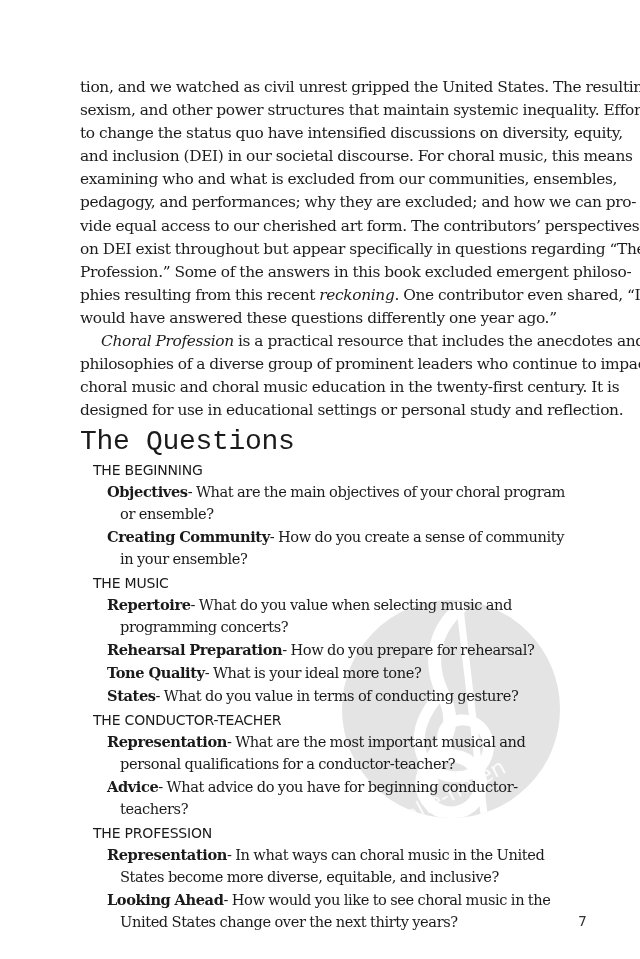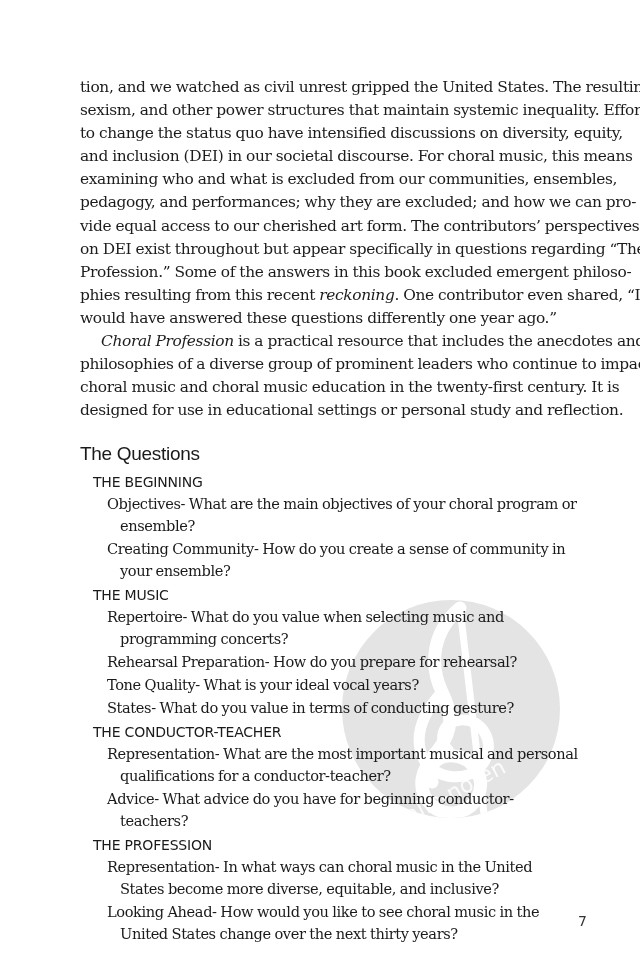--- a/index.html
+++ b/index.html
@@ -18,34 +18,34 @@
     font-size: 15.4px; line-height: 23.1px; color: #1c1c1c;
     text-align: justify; letter-spacing: -0.35px; word-spacing: -0.3px;
   }
   .body-text p { margin: 0; }
   .body-text em { font-style: italic; }
   .line { display: block; text-align: justify; text-align-last: justify; white-space: nowrap; }
   .line.last { text-align-last: left; }
 
   .questions { position: absolute; left: 80px; top: 424px; width: 500px; color: #1a1a1a; }
   .q-title {
-    font-family: Liberation Sans, sans-serif;
-    font-size: 19px; line-height: 28px; margin: 16px 0 3px 0; letter-spacing: -0.3px;
+    font-family: Liberation Mono, monospace;
+    font-size: 28px; line-height: 28px; margin: 4px 0 3px 0; letter-spacing: -0.3px;
   }
   .q-section {
     font-family: "DejaVu Sans", "Liberation Sans", sans-serif;
     font-size: 14px; line-height: 22px; margin: 0 0 0 13px; letter-spacing: -0.2px;
     text-transform: none;
   }
   .q-item {
     font-family: "DejaVu Serif", "Liberation Serif", serif;
     font-size: 14.6px; line-height: 22px; margin: 0 0 1px 27px;
     padding-left: 13px; text-indent: -13px; letter-spacing: -0.4px; word-spacing: -0.5px;
   }
-  .q-item .q-name { font-weight: 400; }
+  .q-item .q-name { font-weight: 700; }
   .group { margin-bottom: 2px; }
 
   .page-number {
     position: absolute; left: 578px; top: 913px;
     font-family: "DejaVu Sans", "Liberation Sans", sans-serif;
     font-size: 14px; color: #333;
   }
 </style>
 </head>
 <body>
@@ -88,21 +88,21 @@
     <div id="q-groups">
         <div class="group">
           <div class="q-section">THE BEGINNING</div>
           <div class="q-item"><span class="q-name">Objectives</span><span>- What are the main objectives of your choral program or ensemble?</span></div>
           <div class="q-item"><span class="q-name">Creating Community</span><span>- How do you create a sense of community in your ensemble?</span></div>
         </div>
         <div class="group">
           <div class="q-section">THE MUSIC</div>
           <div class="q-item"><span class="q-name">Repertoire</span><span>- What do you value when selecting music and programming concerts?</span></div>
           <div class="q-item"><span class="q-name">Rehearsal Preparation</span><span>- How do you prepare for rehearsal?</span></div>
-          <div class="q-item"><span class="q-name">Tone Quality</span><span>- What is your ideal vocal years?</span></div>
+          <div class="q-item"><span class="q-name">Tone Quality</span><span>- What is your ideal more tone?</span></div>
           <div class="q-item"><span class="q-name">States</span><span>- What do you value in terms of conducting gesture?</span></div>
         </div>
         <div class="group">
           <div class="q-section">THE CONDUCTOR-TEACHER</div>
           <div class="q-item"><span class="q-name">Representation</span><span>- What are the most important musical and personal qualifications for a conductor-teacher?</span></div>
           <div class="q-item"><span class="q-name">Advice</span><span>- What advice do you have for beginning conductor-teachers?</span></div>
         </div>
         <div class="group">
           <div class="q-section">THE PROFESSION</div>
           <div class="q-item"><span class="q-name">Representation</span><span>- In what ways can choral music in the United States become more diverse, equitable, and inclusive?</span></div>

